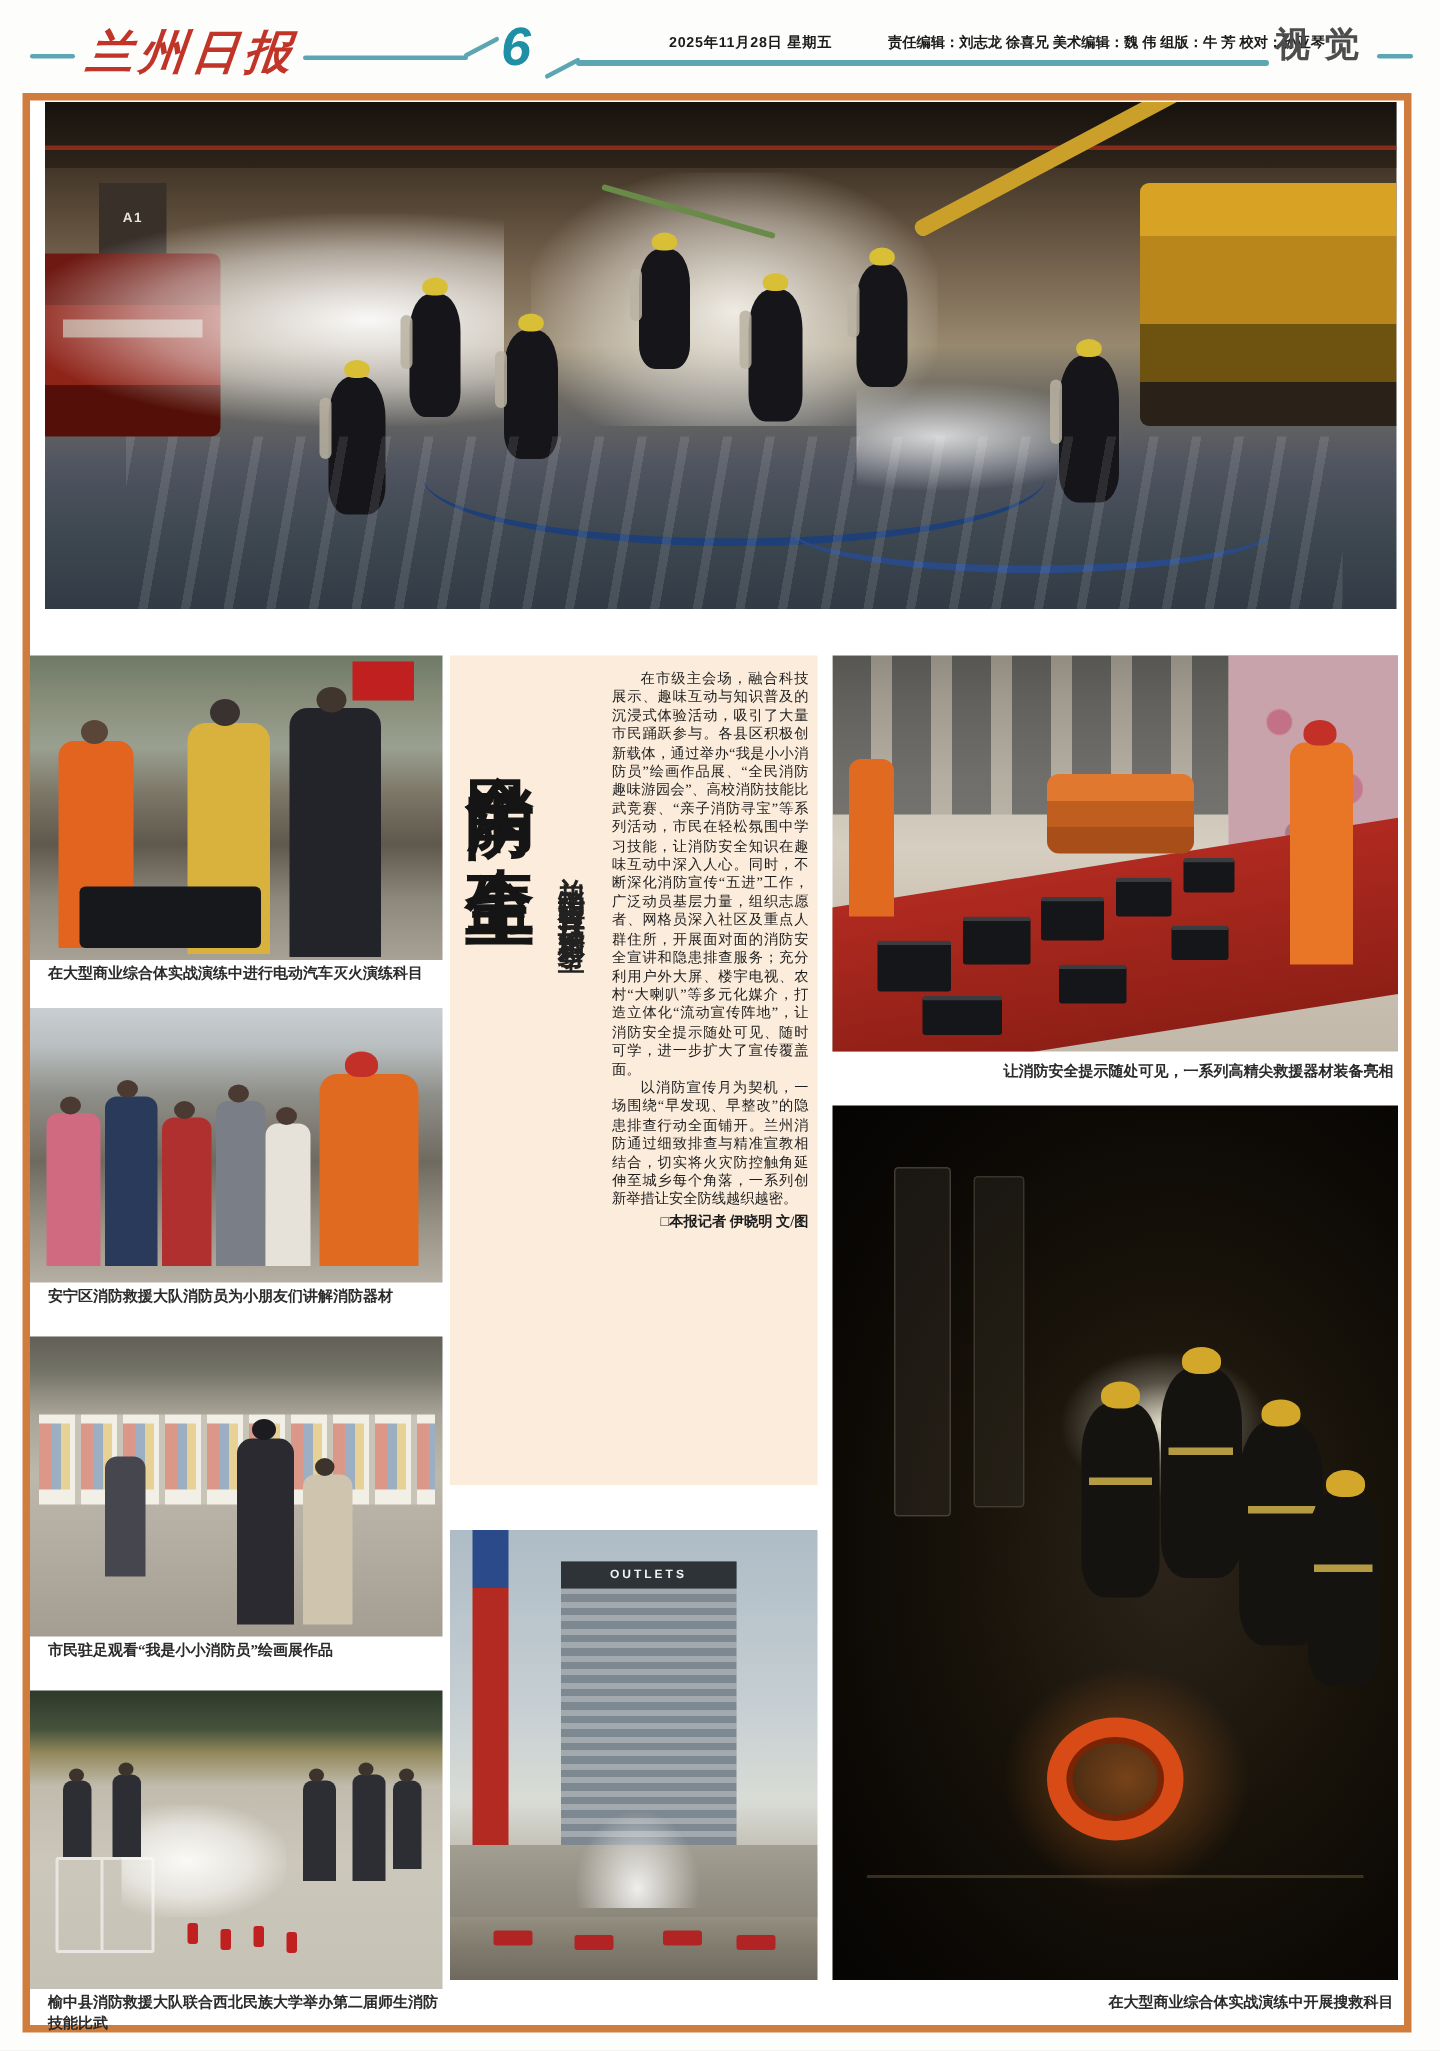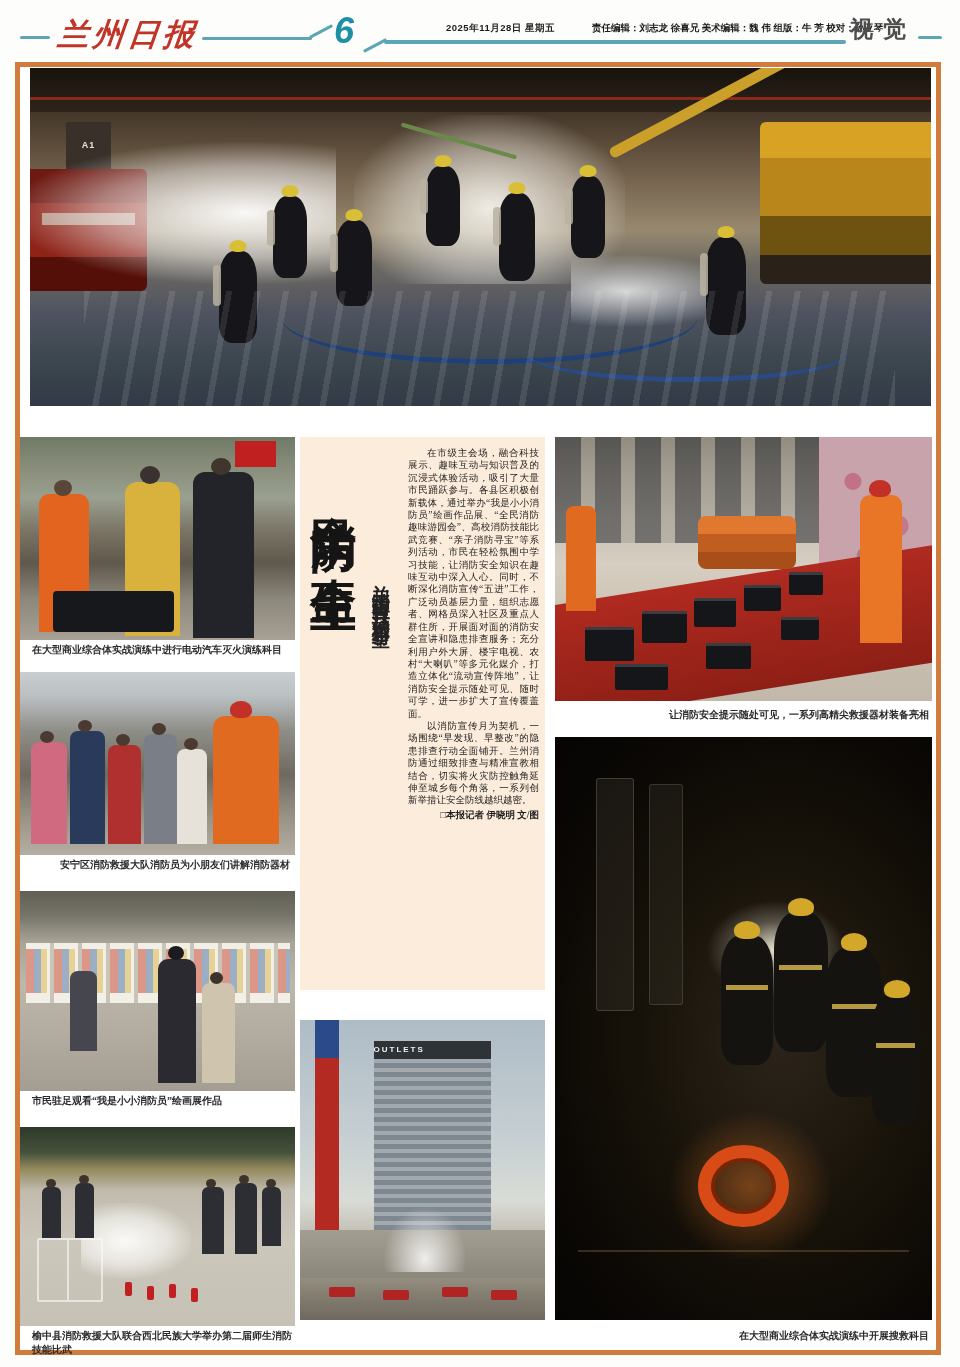--- a/index.html
+++ b/index.html
@@ -117,21 +117,21 @@
   .art-body { position:absolute; left:408px; top:447px; width:131px; font-size:9.5px; line-height:12.4px; color:#1d1d1d; text-align:justify; font-family:"Liberation Serif", serif; }
   .art-body p { text-indent:2em; }
   .art-byline { text-align:right; margin-top:2px; font-weight:700; }
 
   
   .ph-c { left:300px; top:1020px; width:245px; height:300px;
     background:linear-gradient(180deg,#aebcc6 0%,#c5ced2 38%,#d9dcd6 60%,#b9b4a6 76%,#8e887a 88%,#6e685e 100%); }
   .ph-c .tower { left:30%; top:7%; width:48%; height:66%; background:#7e8890; }
   .ph-c .tower-win { left:30%; top:13%; width:48%; height:60%;
     background:repeating-linear-gradient(180deg, rgba(255,255,255,.28) 0 4px, transparent 4px 9px); }
-  .ph-c .tower-sign { left:30%; top:7%; width:48%; height:6%; background:#2e3338; color:#f2f2f0; font-size:8px; letter-spacing:2px; font-weight:700; line-height:18px; }
+  .ph-c .tower-sign { left:30%; top:7%; width:48%; height:6%; background:#2e3338; color:#f2f2f0; font-size:8px; letter-spacing:2px; font-weight:700; text-align:center; line-height:18px; }
   .ph-c .banner { left:6%; top:0; width:10%; height:80%; background:linear-gradient(180deg,#2a4a8a 0 16%, #b22a22 16% 100%); }
   .ph-c .podium { left:0; top:70%; width:100%; height:16%; background:linear-gradient(180deg,#a39e92,#8c877b); }
   .ph-c .spray { left:34%; top:62%; width:34%; height:22%; background:radial-gradient(ellipse at 50% 80%, rgba(255,255,255,.85) 0%, transparent 70%); }
   .tk { width:26px; height:10px; background:#b02424; border-radius:2px; }
   .tk1{left:12%;top:89%;} .tk2{left:34%;top:90%;} .tk3{left:58%;top:89%;} .tk4{left:78%;top:90%;}
 
   
   .ph-r1 { left:555px; top:437px; width:377px; height:264px;
     background:linear-gradient(180deg,#8e887c 0%,#a9a296 12%,#c6beb0 30%,#d6cec0 48%,#cfc6b8 62%,#c2b8aa 100%); }
   .ph-r1 .store { left:0; top:0; width:70%; height:40%;
@@ -159,21 +159,21 @@
   .nf::after { content:""; position:absolute; top:38%; left:10%; width:80%; height:5px; background:rgba(220,190,80,.8); }
   .n1{left:44%;top:34%;width:52px;height:130px;} .n2{left:58%;top:30%;width:54px;height:140px;}
   .n3{left:72%;top:36%;width:56px;height:150px;} .n4{left:84%;top:44%;width:48px;height:130px;}
   .ph-r2 .ropeglow { left:30%; top:64%; width:44%; height:26%; background:radial-gradient(ellipse at 50% 50%, rgba(230,120,40,.45) 0%, transparent 70%); }
   .ph-r2 .rope { left:38%; top:70%; width:24%; height:14%; border:13px solid #d84a16; border-radius:50%; box-shadow:inset 0 0 0 4px #7a2406; }
   .ph-r2 .floorline { left:6%; top:88%; width:88%; height:2px; background:rgba(200,160,100,.25); }
 
   
   .cap-top { left:30px; top:410px; width:898px; }
   .cap-l1 { left:32px; top:643px; width:260px; }
-  .cap-l2 { left:32px; top:858px; width:260px;margin-left:28px; }
+  .cap-l2 { left:32px; top:858px; width:260px; }
   .cap-l3 { left:32px; top:1094px; width:260px; }
   .cap-l4 { left:32px; top:1329px; width:262px; }
   .cap-c  { left:306px; top:1329px; width:239px;margin-top:42px; }
   .cap-r1 { left:555px; top:708px; width:374px; }
   .cap-r2 { left:555px; top:1329px; width:374px; }
 </style>
 </head>
 <body>
 
 <div class="page">

